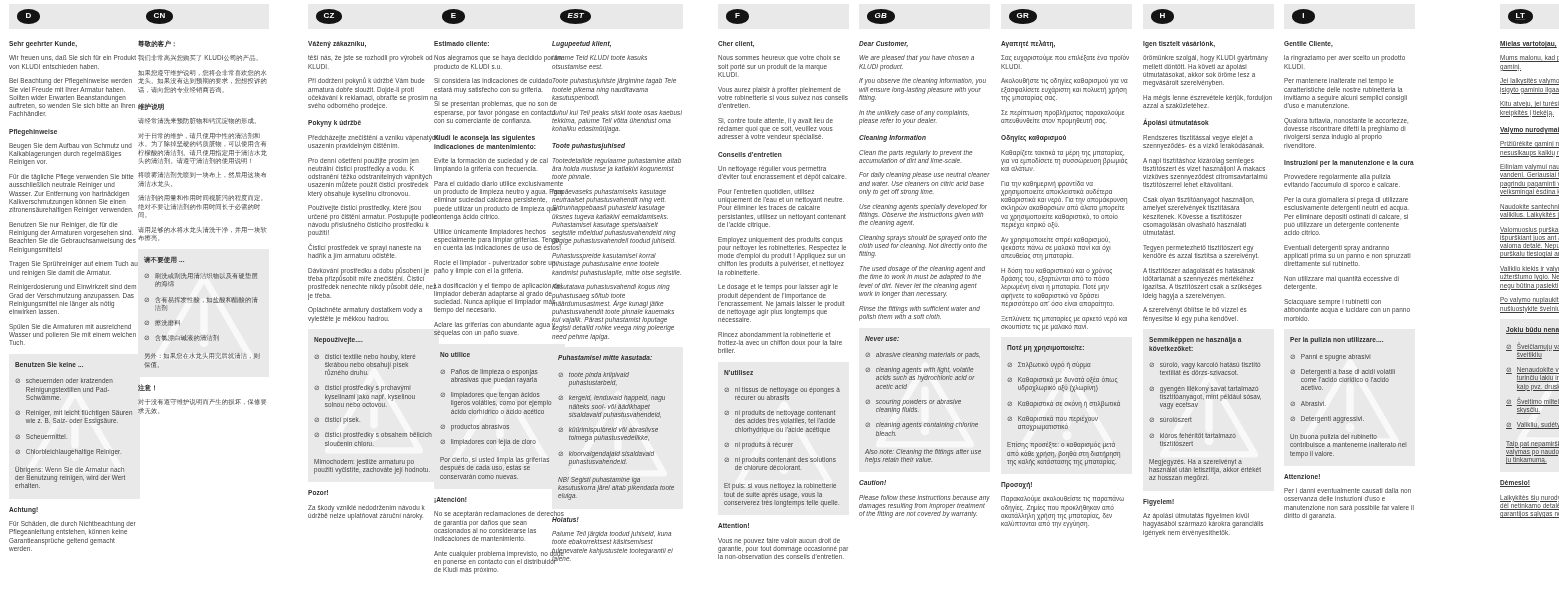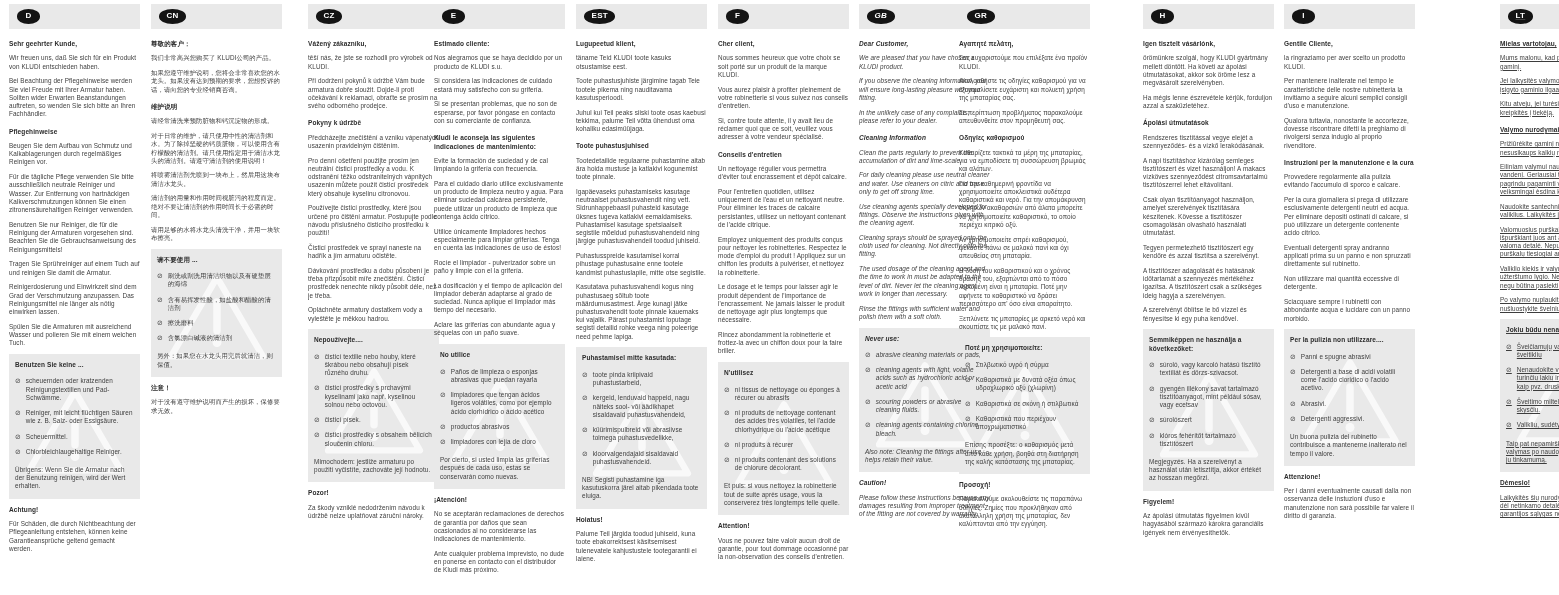--- a/index.html
+++ b/index.html
@@ -90,21 +90,21 @@
           </li>
         </ul>
       <p>Übrigens: Wenn Sie die Armatur nach der Benutzung reinigen, wird der Wert erhalten.</p>
     </div>
     <h2>Achtung!</h2>
     <div class="paras caution">
         <p>Für Schäden, die durch Nichtbeachtung der Pflegeanleitung entstehen, können keine Garantieansprüche geltend gemacht werden.</p>
       </div>
   </section>
 
-  <section class="col" style="left: 151px;">
+  <section class="col" style="left: 138px;">
     <header class="band">
       <span class="badge">CN</span>
     </header>
     <h2>尊敬的客户：</h2>
     <div class="paras">
         <p>我们非常高兴您购买了 KLUDI公司的产品。</p>
         <p>如果您遵守维护说明，您将会非常喜欢您的水龙头。如果没有达到预期的要求，您想投诉的话，请向您的专业经销商咨询。</p>
       </div>
     <h2 class="after-gap">维护说明</h2>
     <div class="paras">
@@ -244,21 +244,21 @@
         </ul>
       <p>Por cierto, si usted limpia las griferías después de cada uso, estas se conservarán como nuevas.</p>
     </div>
     <h2>¡Atención!</h2>
     <div class="paras caution">
         <p>No se aceptarán reclamaciones de derechos de garantía por daños que sean ocasionados al no considerarse las indicaciones de mantenimiento.</p>
         <p>Ante cualquier problema imprevisto, no dude en ponerse en contacto con el distribuidor de Kludi más próximo.</p>
       </div>
   </section>
 
-  <section class="col" style="left: 576px;">
+  <section class="col" style="left: 552px; font-style: italic;">
     <header class="band">
       <span class="badge">EST</span>
     </header>
     <h2>Lugupeetud klient,</h2>
     <div class="paras">
         <p>täname Teid KLUDI toote kasuks otsustamise eest.</p>
         <p>Toote puhastusjuhiste järgimine tagab Teie tootele pikema ning nauditavama kasutusperioodi.</p>
         <p>Juhul kui Teil peaks siiski toote osas kaebusi tekkima, palume Teil võtta ühendust oma kohaliku edasimüüjaga.</p>
       </div>
     <h2 class="after-gap">Toote puhastusjuhised</h2>
@@ -397,21 +397,21 @@
           </li>
         </ul>
       <p>Also note: Cleaning the fittings after use helps retain their value.</p>
     </div>
     <h2>Caution!</h2>
     <div class="paras caution">
         <p>Please follow these instructions because any damages resulting from improper treatment of the fitting are not covered by warranty.</p>
       </div>
   </section>
 
-  <section class="col" style="left: 959px;">
+  <section class="col" style="left: 1001px;">
     <header class="band">
       <span class="badge">GR</span>
     </header>
     <h2>Αγαπητέ πελάτη,</h2>
     <div class="paras">
         <p>Σας ευχαριστούμε που επιλέξατε ένα προϊόν KLUDI.</p>
         <p>Ακολουθήστε τις οδηγίες καθαρισμού για να εξασφαλίσετε ευχάριστη και πολυετή χρήση της μπαταρίας σας.</p>
         <p>Σε περίπτωση προβλήματος παρακαλούμε απευθυνθείτε στον προμηθευτή σας.</p>
       </div>
     <h2 class="after-gap">Οδηγίες καθαρισμού</h2>

